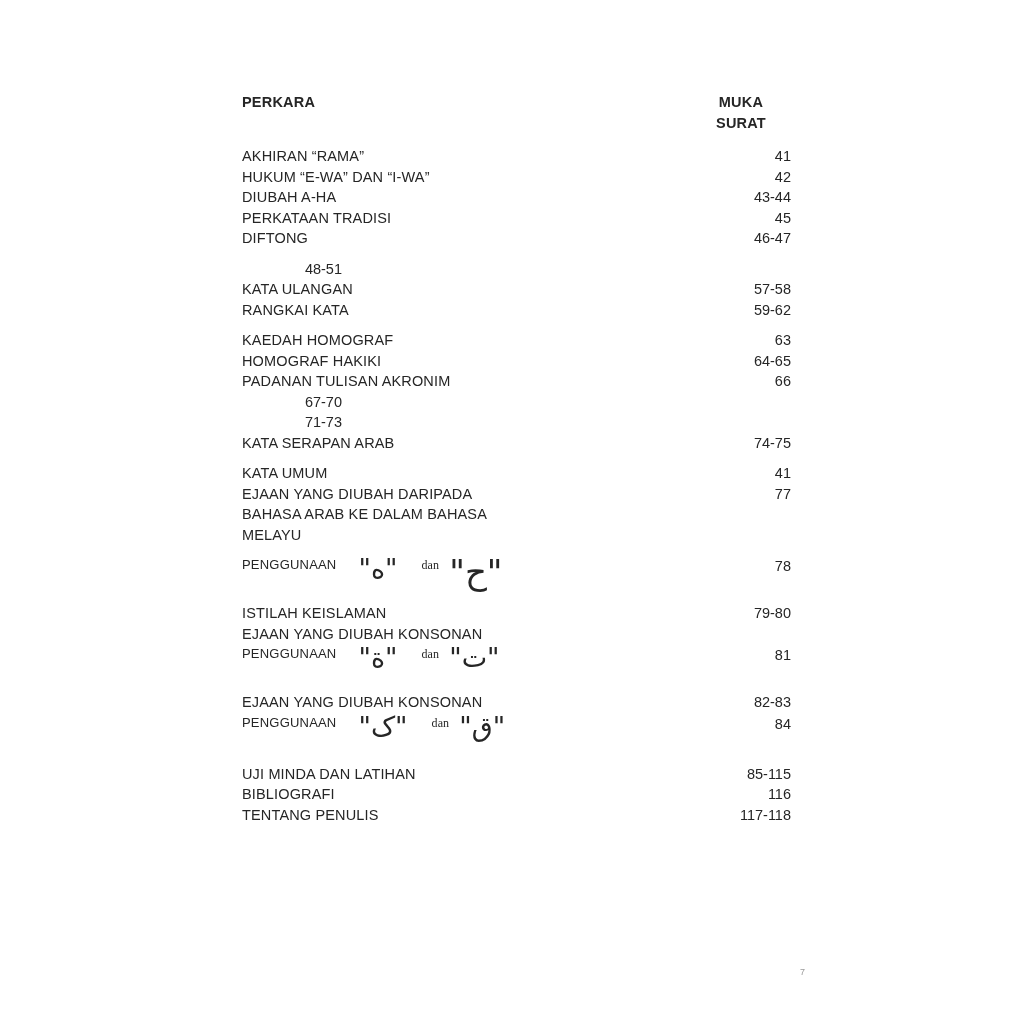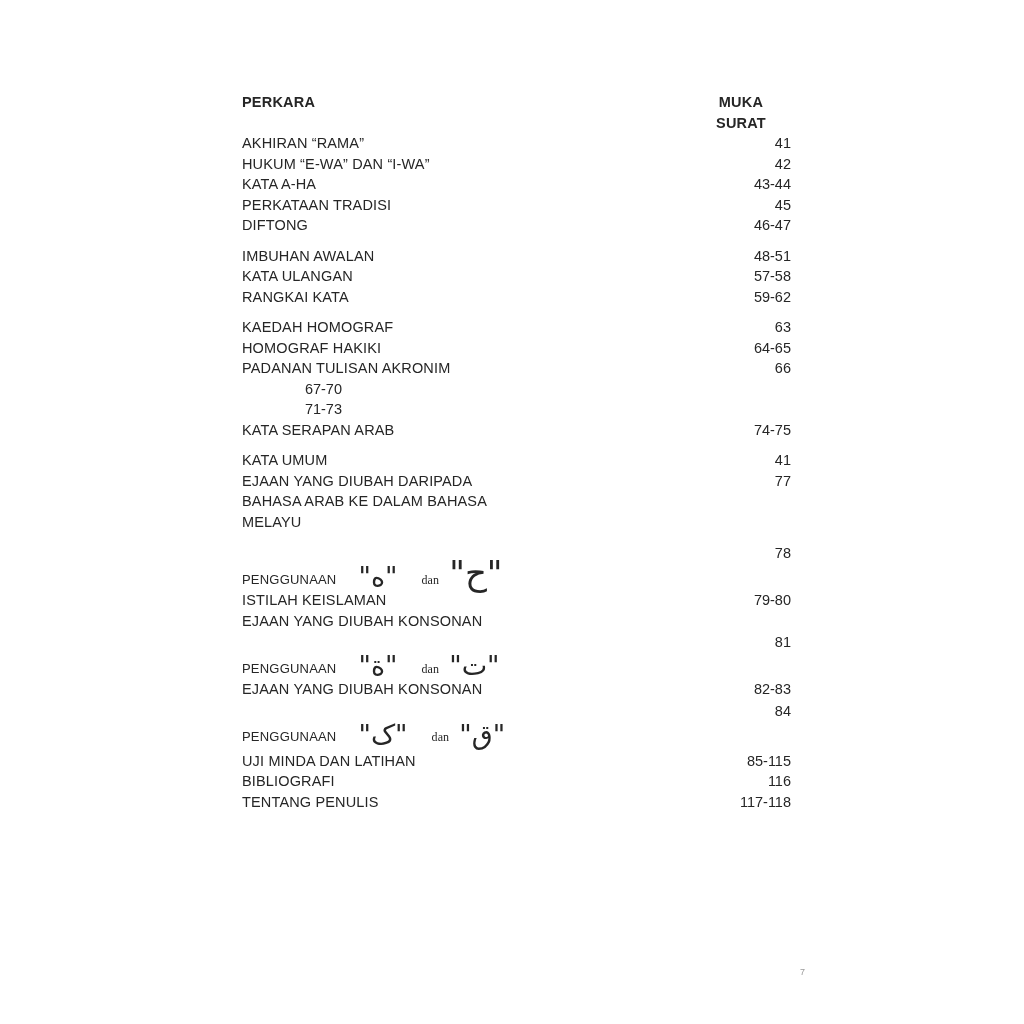--- a/index.html
+++ b/index.html
@@ -18,20 +18,21 @@
   }
   .content {
     position: absolute;
     left: 242px;
     top: 92px;
     width: 552px;
   }
   .hdr-row {
     display: flex;
     align-items: flex-start;
+    margin-bottom: 13px;
   }
   .hdr-left {
     width: 449px;
     font-weight: bold;
     font-size: 14.5px;
     line-height: 20.5px;
     letter-spacing: 0.2px;
   }
   .hdr-right {
     width: 100px;
@@ -57,21 +58,21 @@
   .row .pages {
     width: 100px;
     text-align: right;
     font-size: 14.5px;
     line-height: 20.5px;
   }
   
   .row.arabic { height: 48px; }
   .row.arabic .label {
     display: flex;
-    align-items: flex-end;
+    align-items: flex-start;
     height: 48px;
     white-space: nowrap;
   }
   .row.arabic .pages {
     align-self: flex-start;
     padding-top: 1px;
   }
   .ar-prefix {
     font-size: 13px;
     letter-spacing: 0.2px;
@@ -114,36 +115,35 @@
     <div class="group">
       <div class="row">
         <div class="label">AKHIRAN “RAMA”</div>
         <div class="pages">41</div>
       </div>
       <div class="row">
         <div class="label">HUKUM “E-WA” DAN “I-WA”</div>
         <div class="pages">42</div>
       </div>
       <div class="row">
-        <div class="label">KATA A-HA</div>
+        <div class="label">DIUBAH A-HA</div>
         <div class="pages">43-44</div>
       </div>
       <div class="row">
         <div class="label">PERKATAAN TRADISI</div>
         <div class="pages">45</div>
       </div>
       <div class="row">
         <div class="label">DIFTONG</div>
         <div class="pages">46-47</div>
       </div>
     </div>
 
     <div class="group">
       <div class="row">
-        <div class="label">IMBUHAN AWALAN</div>
         <div class="pages">48-51</div>
       </div>
       <div class="row">
         <div class="label">KATA ULANGAN</div>
         <div class="pages">57-58</div>
       </div>
       <div class="row">
         <div class="label">RANGKAI KATA</div>
         <div class="pages">59-62</div>
       </div>

